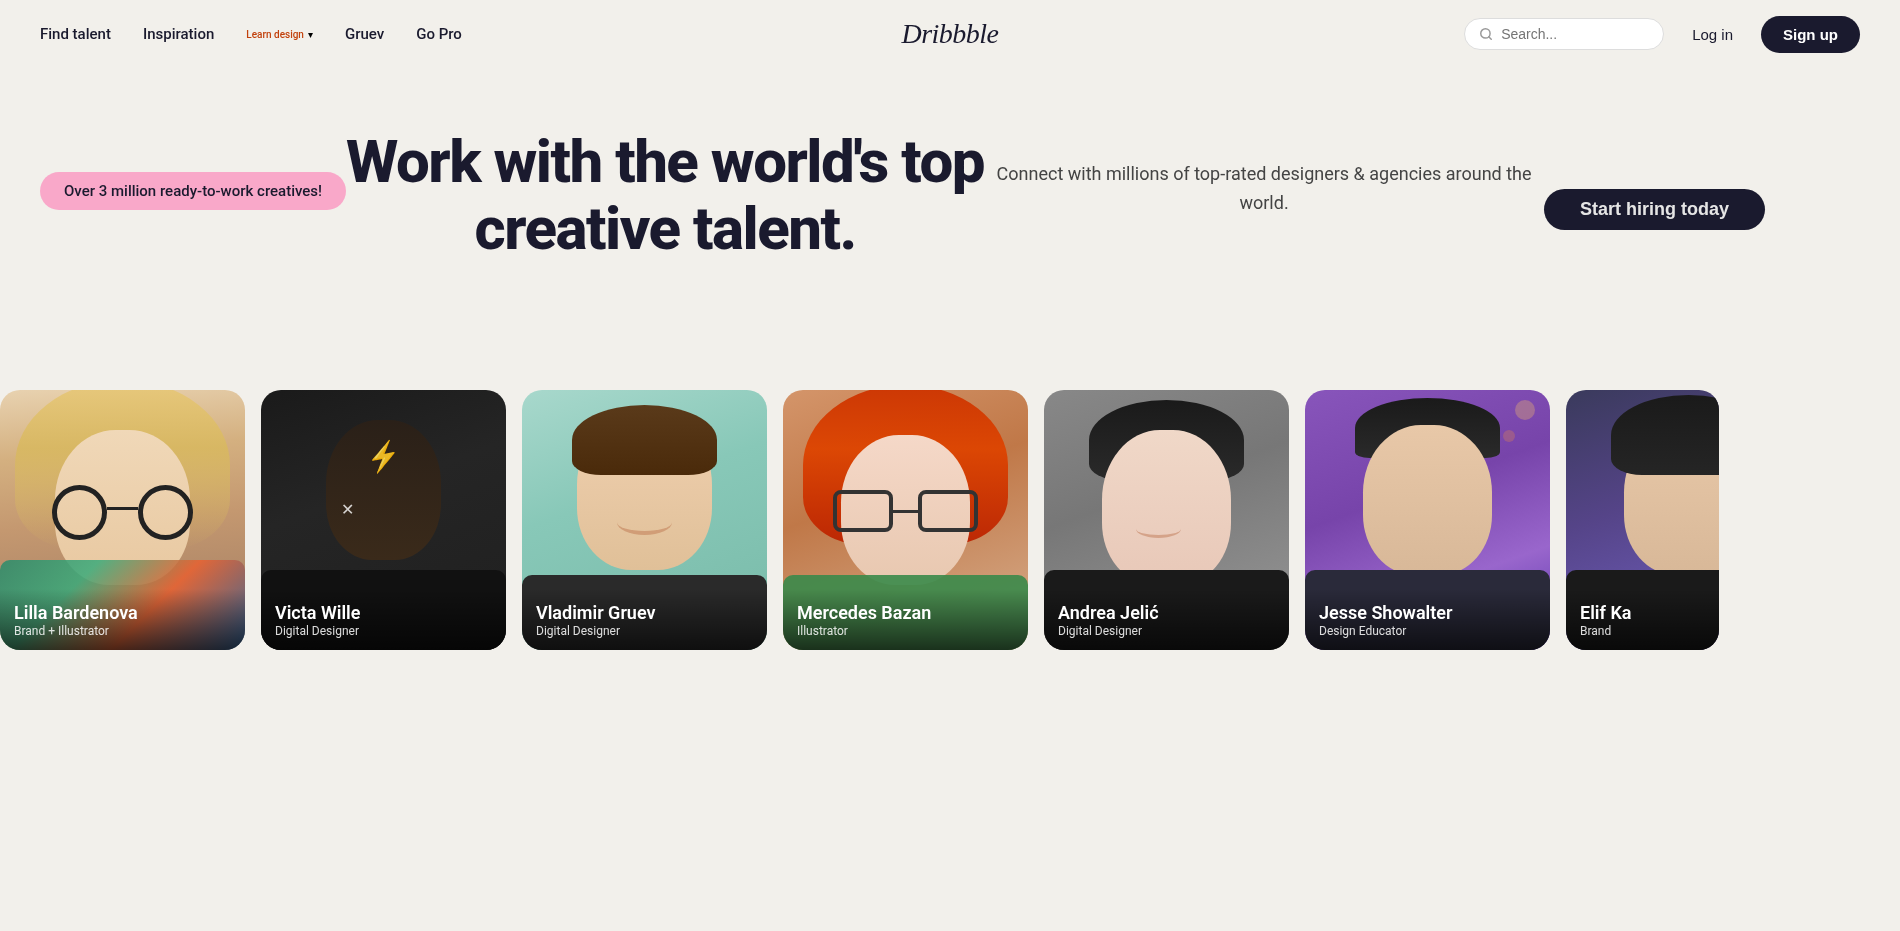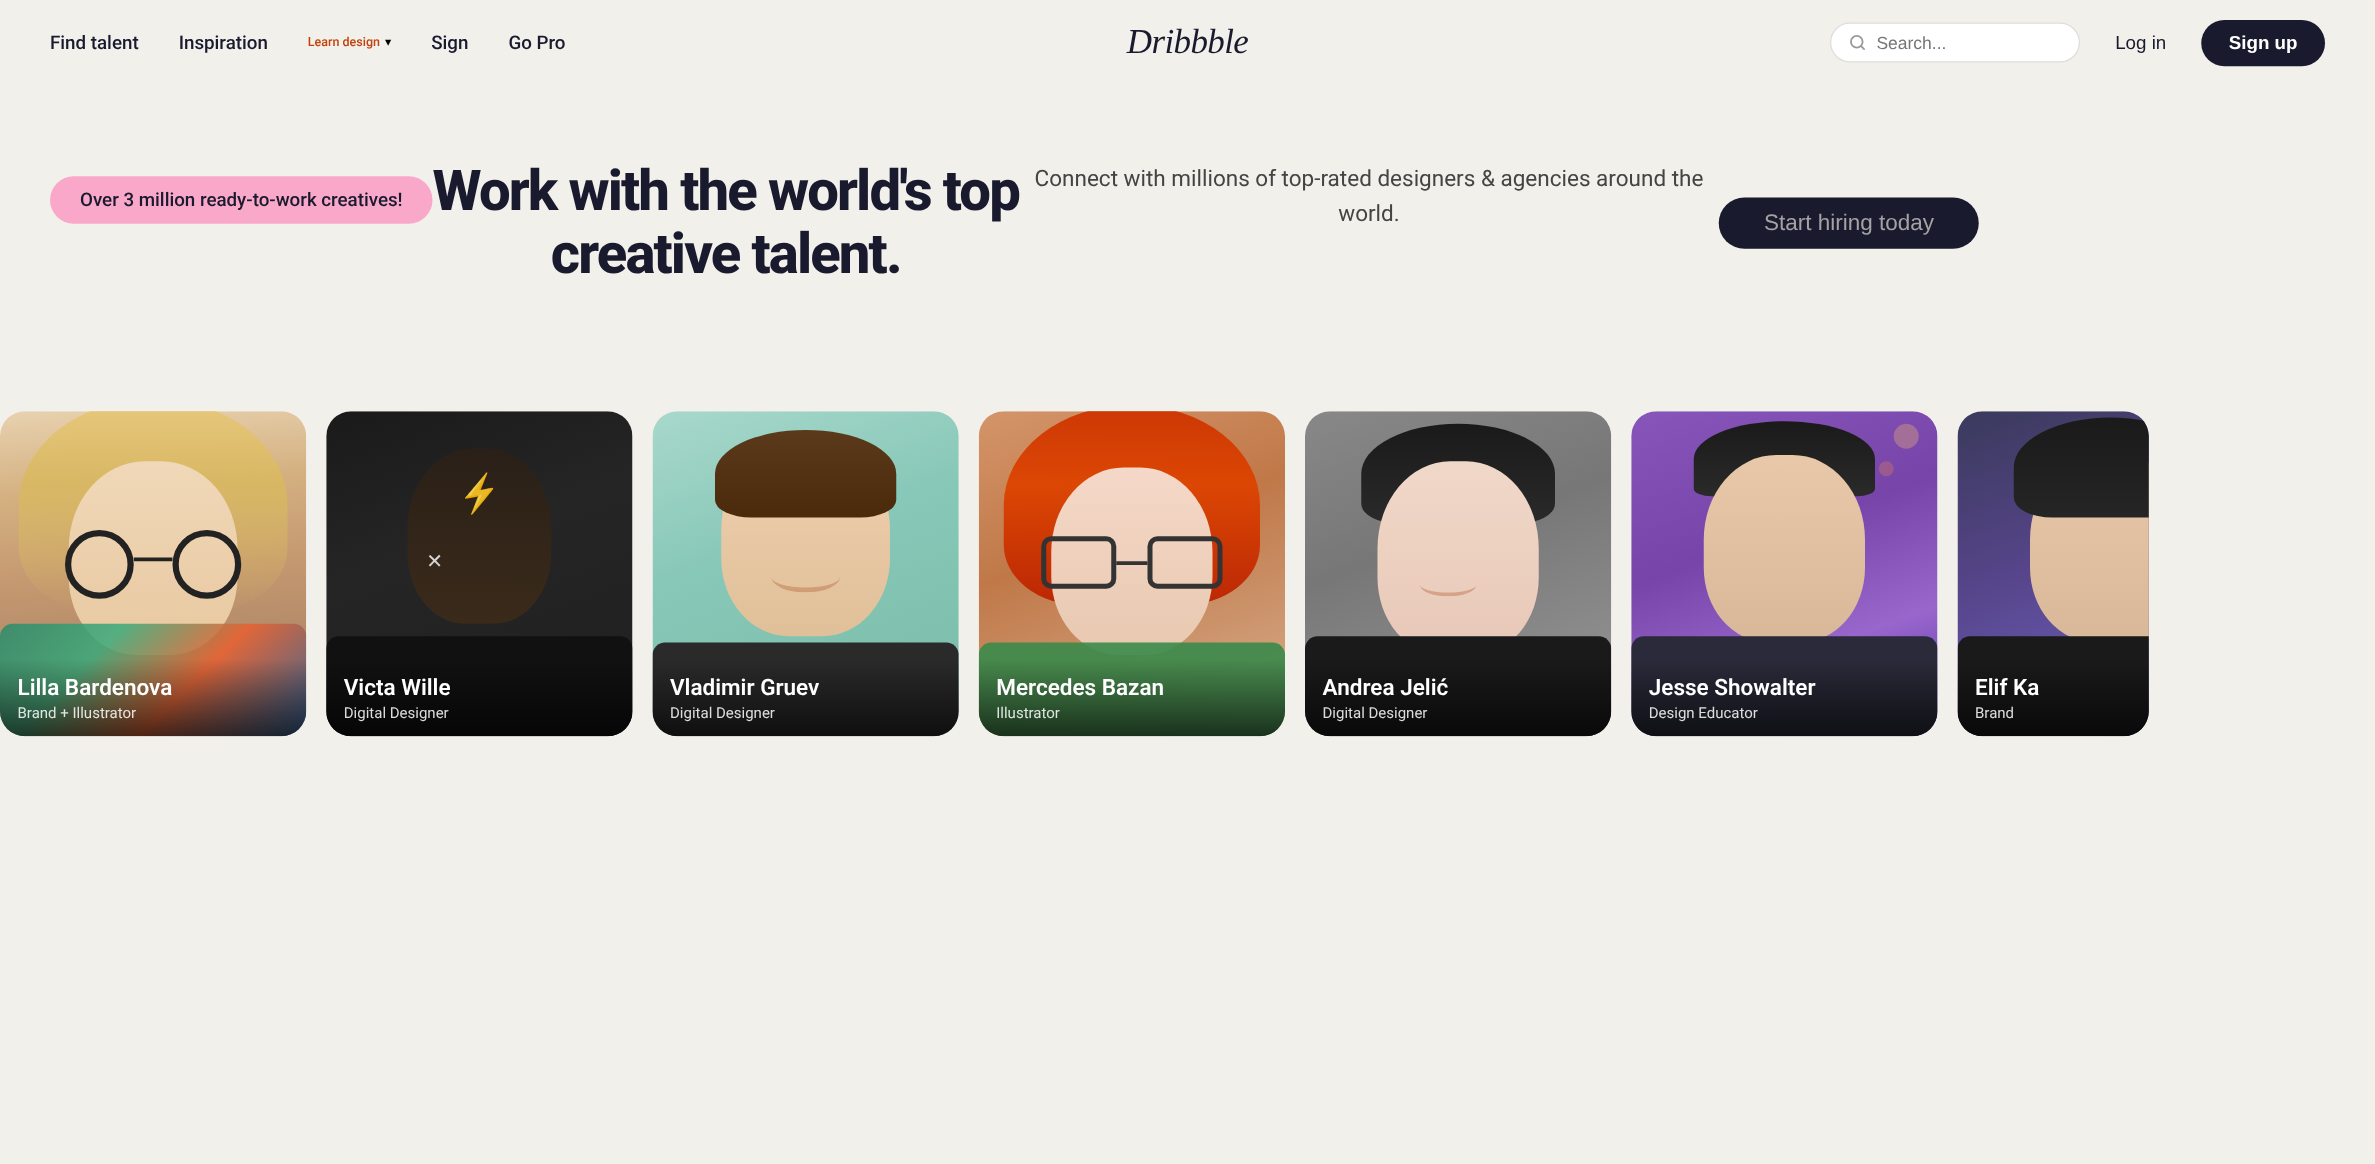--- a/index.html
+++ b/index.html
@@ -127,44 +127,45 @@
       color: #1a1a2e;
       padding: 10px 24px;
       border-radius: 24px;
       font-size: 15px;
       font-weight: 500;
       margin-bottom: 36px;
       display: inline-block;
     }
 
     .hero-heading {
-      font-size: 45px;
+      font-size: 60px;
       font-weight: 800;
       color: #1a1a2e;
       line-height: 1.12;
       max-width: 780px;
+      margin-bottom: 28px;
       letter-spacing: -1.5px;
     }
 
     .hero-subtext {
       font-size: 18px;
       color: #444;
       margin-bottom: 40px;
       max-width: 560px;
       line-height: 1.6;
     }
 
     .btn-cta {
       background: #1a1a2e;
-      color: #a3a3a3;
+      color: #e5e5e5;
       border: none;
       border-radius: 30px;
       padding: 10px 36px;
       font-size: 18px;
-      font-weight: 400;
+      font-weight: 700;
       cursor: pointer;
       display: inline-block;
     }
 
     
     .profiles-row {
       display: flex;
       gap: 16px;
       padding: 0 0 0 0;
       margin-top: 50px;
@@ -214,21 +215,21 @@
 <body>
 
 <nav>
   <div class="nav-left">
     <a href="#">Find talent</a>
     <a href="#">Inspiration</a>
     <div class="learn-design-nav">
       <span style="font-size:10px;font-weight:500;color:#c2410c;text-decoration:none;">Learn design</span>
       <span class="chevron-down">▾</span>
     </div>
-    <a href="#">Sign</a>
+    <a href="#">Gruev</a>
     <a href="#">Go Pro</a>
   </div>
 
   <div class="nav-center">
     <span class="logo-text">Dribbble</span>
   </div>
 
   <div class="nav-right">
     <div class="search-bar">
       <svg class="search-icon-svg" width="14" height="14" viewBox="0 0 24 24" fill="none" stroke="#999" stroke-width="2.5" stroke-linecap="round" stroke-linejoin="round">

